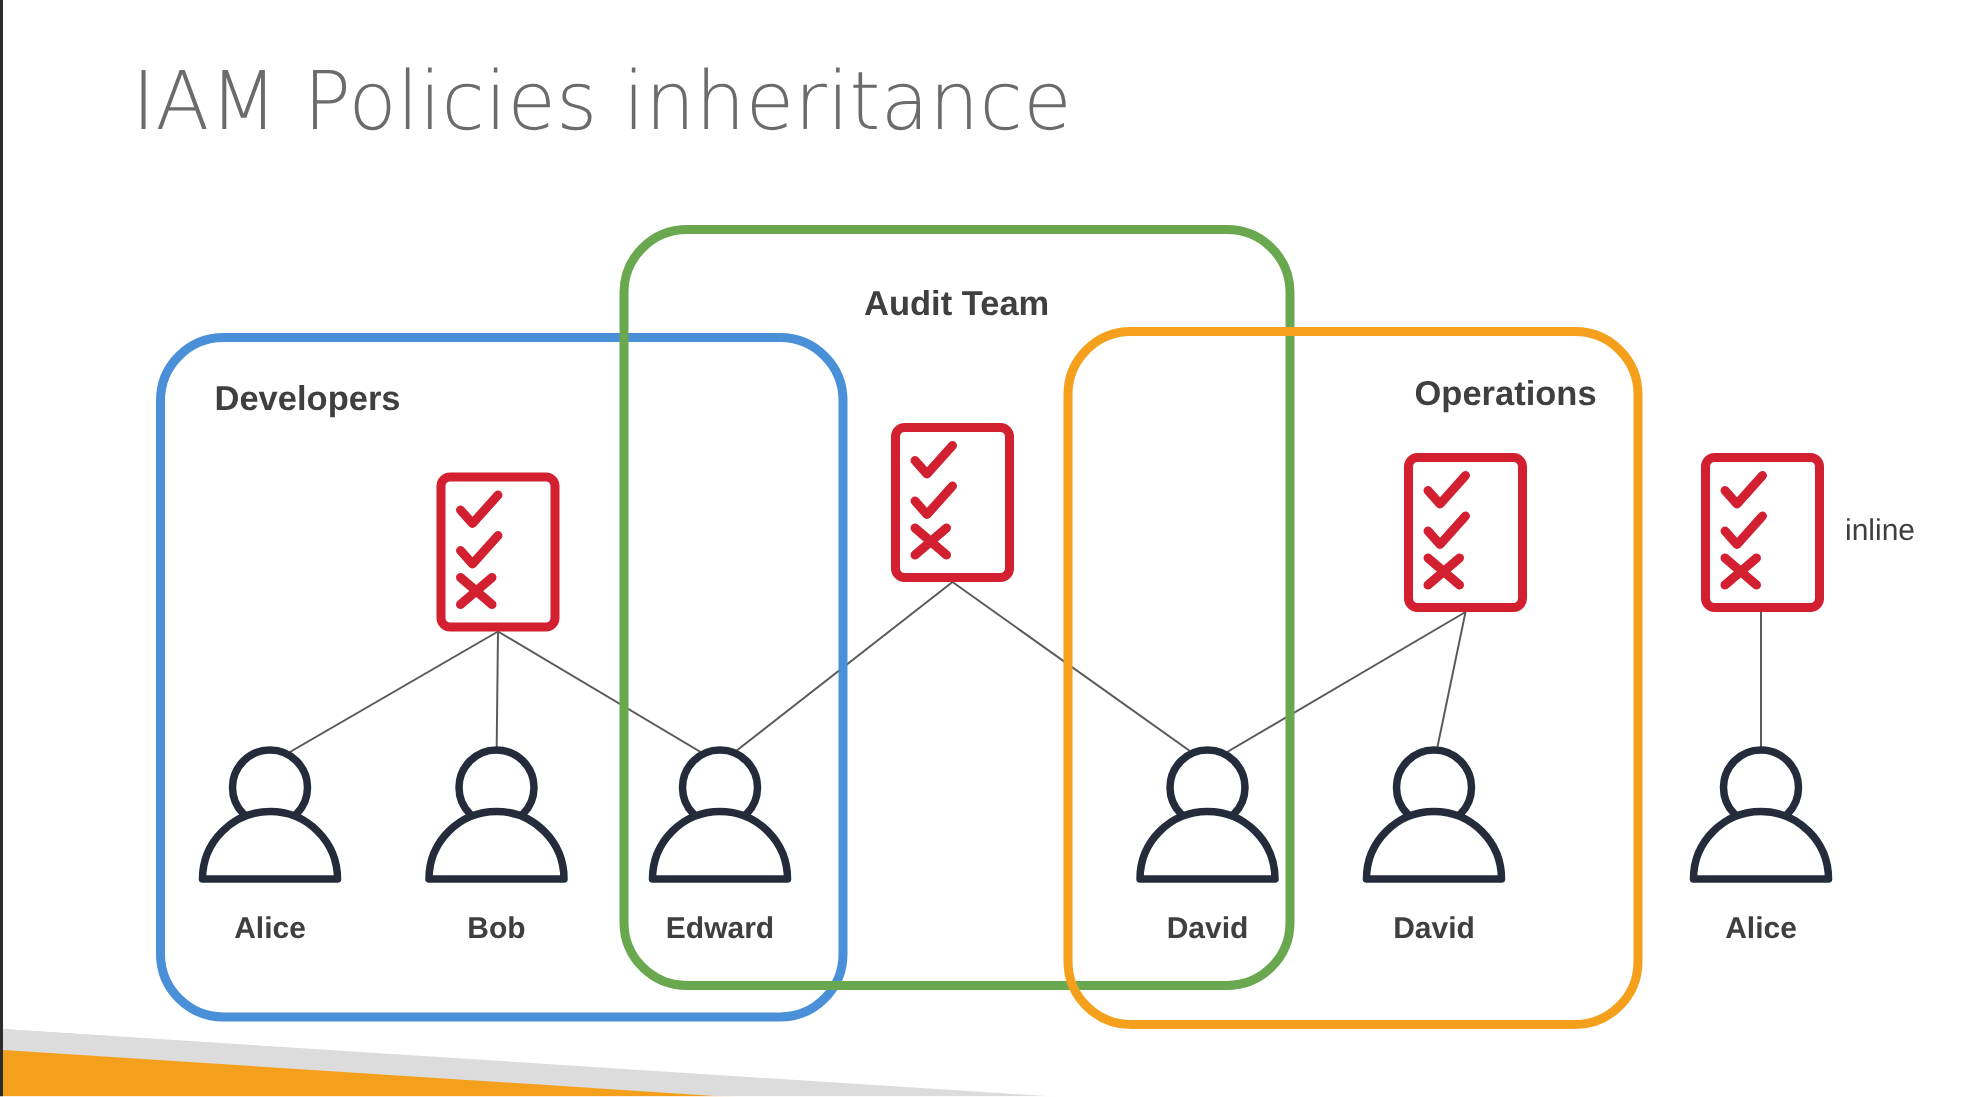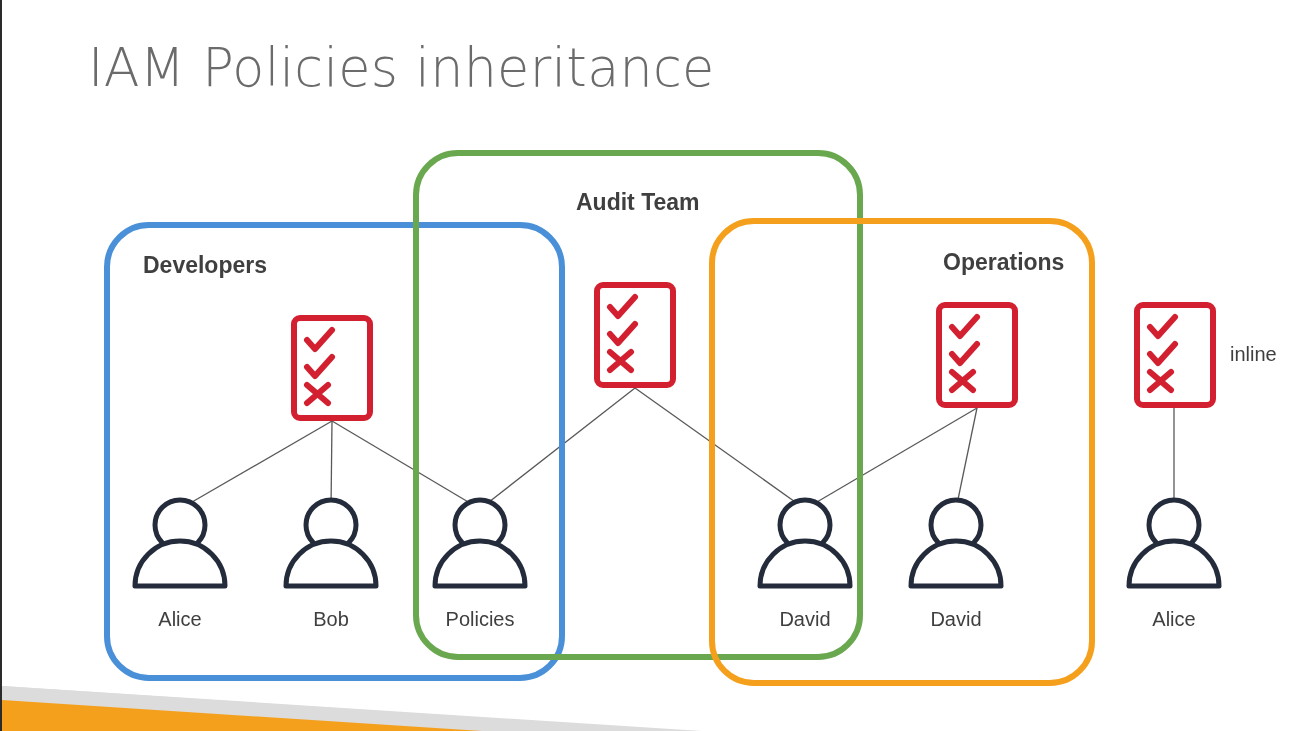--- a/index.html
+++ b/index.html
@@ -41,21 +41,21 @@
     color:#3f3f3f;
     white-space:nowrap;
   }
   .label-developers{ left:141px; top:252px; }
   .label-audit{ left:574px; top:189px; }
   .label-operations{ left:941px; top:249px; }
 
   .person-name{
     position:absolute;
     font-size:20px;
-    font-weight:normal;
+    font-weight:bold;
     color:#3f3f3f;
     white-space:nowrap;
     text-align:right;
     transform:translateX(-50%);
   }
 
   .inline-label{
     position:absolute;
     left:1228px; top:343px;
     font-size:20px;
@@ -154,19 +154,19 @@
 
   <div class="group-label label-developers">Developers</div>
   <div class="group-label label-audit">Audit Team</div>
   <div class="group-label label-operations">Operations</div>
 
   <div class="inline-label">inline</div>
 
   <div id="names-layer">
       <div class="person-name" style="left: 178px; top: 608px;">Alice</div>
       <div class="person-name" style="left: 329px; top: 608px;">Bob</div>
-      <div class="person-name" style="left: 478px; top: 608px;">Policies</div>
+      <div class="person-name" style="left: 478px; top: 608px;">Edward</div>
       <div class="person-name" style="left: 803px; top: 608px;">David</div>
       <div class="person-name" style="left: 954px; top: 608px;">David</div>
       <div class="person-name" style="left: 1172px; top: 608px;">Alice</div>
     </div>
 
 </div>
 
 </body></html>

